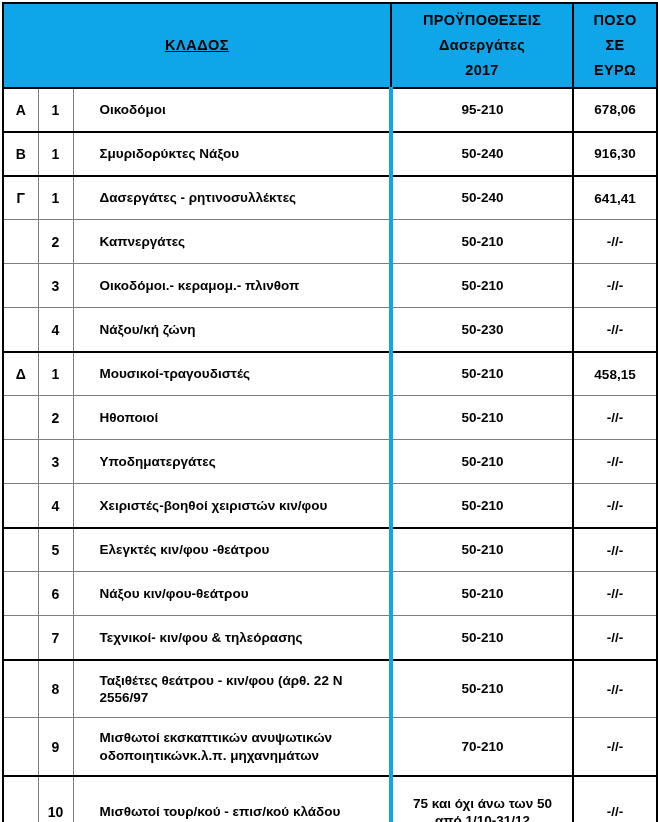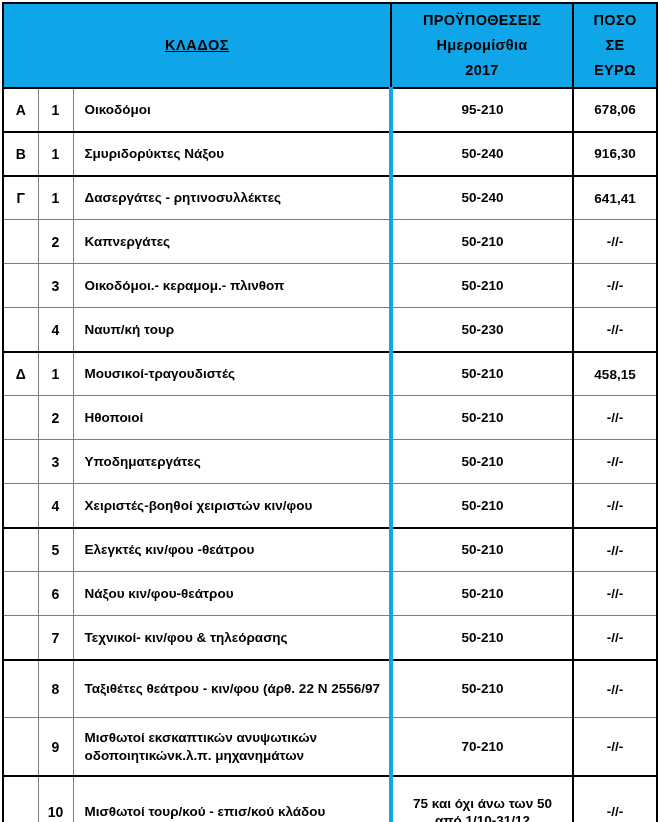--- a/index.html
+++ b/index.html
@@ -66,21 +66,21 @@
     height: 44px;
     font-size: 13.5px;
   }
   tr.row td.letter,
   tr.row td.num {
     text-align: center;
     font-size: 14px;
   }
   tr.row td.name {
     text-align: left;
-    padding: 3px 6px 3px 11px;
+    padding: 3px 6px 3px 26px;
     line-height: 1.28;
   }
   tr.row td.cond {
     text-align: center;
     line-height: 1.28;
     padding: 3px 4px;
     border-left: 4px solid #0ea5e9;
   }
   tr.row td.amount {
     text-align: center;
@@ -113,21 +113,21 @@
       <col class="c-num">
       <col class="c-name">
       <col class="c-cond">
       <col class="c-amount">
     </colgroup>
     <thead>
       <tr class="head">
         <th colspan="3" class="h-klados">ΚΛΑΔΟΣ</th>
         <th class="h-cond">
           <span class="line">ΠΡΟΫΠΟΘΕΣΕΙΣ</span>
-          <span class="line">Ημερομίσθια</span>
+          <span class="line">Δασεργάτες</span>
           <span class="line">2017</span>
         </th>
         <th class="h-amount">
           <span class="line">ΠΟΣΟ</span>
           <span class="line">ΣΕ</span>
           <span class="line">ΕΥΡΩ</span>
         </th>
       </tr>
     </thead>
     <tbody id="tbody">
@@ -162,21 +162,21 @@
         <tr class="row">
           <td class="letter"></td>
           <td class="num">3</td>
           <td class="name">Οικοδόμοι.- κεραμομ.- πλινθοπ</td>
           <td class="cond"><span>50-210</span></td>
           <td class="amount">-//-</td>
         </tr>
         <tr class="row">
           <td class="letter"></td>
           <td class="num">4</td>
-          <td class="name">Ναυπ/κή τουρ</td>
+          <td class="name">Νάξου/κή ζώνη</td>
           <td class="cond"><span>50-230</span></td>
           <td class="amount">-//-</td>
         </tr>
         <tr class="row group-start">
           <td class="letter">Δ</td>
           <td class="num">1</td>
           <td class="name">Μουσικοί-τραγουδιστές</td>
           <td class="cond"><span>50-210</span></td>
           <td class="amount">458,15</td>
         </tr>

